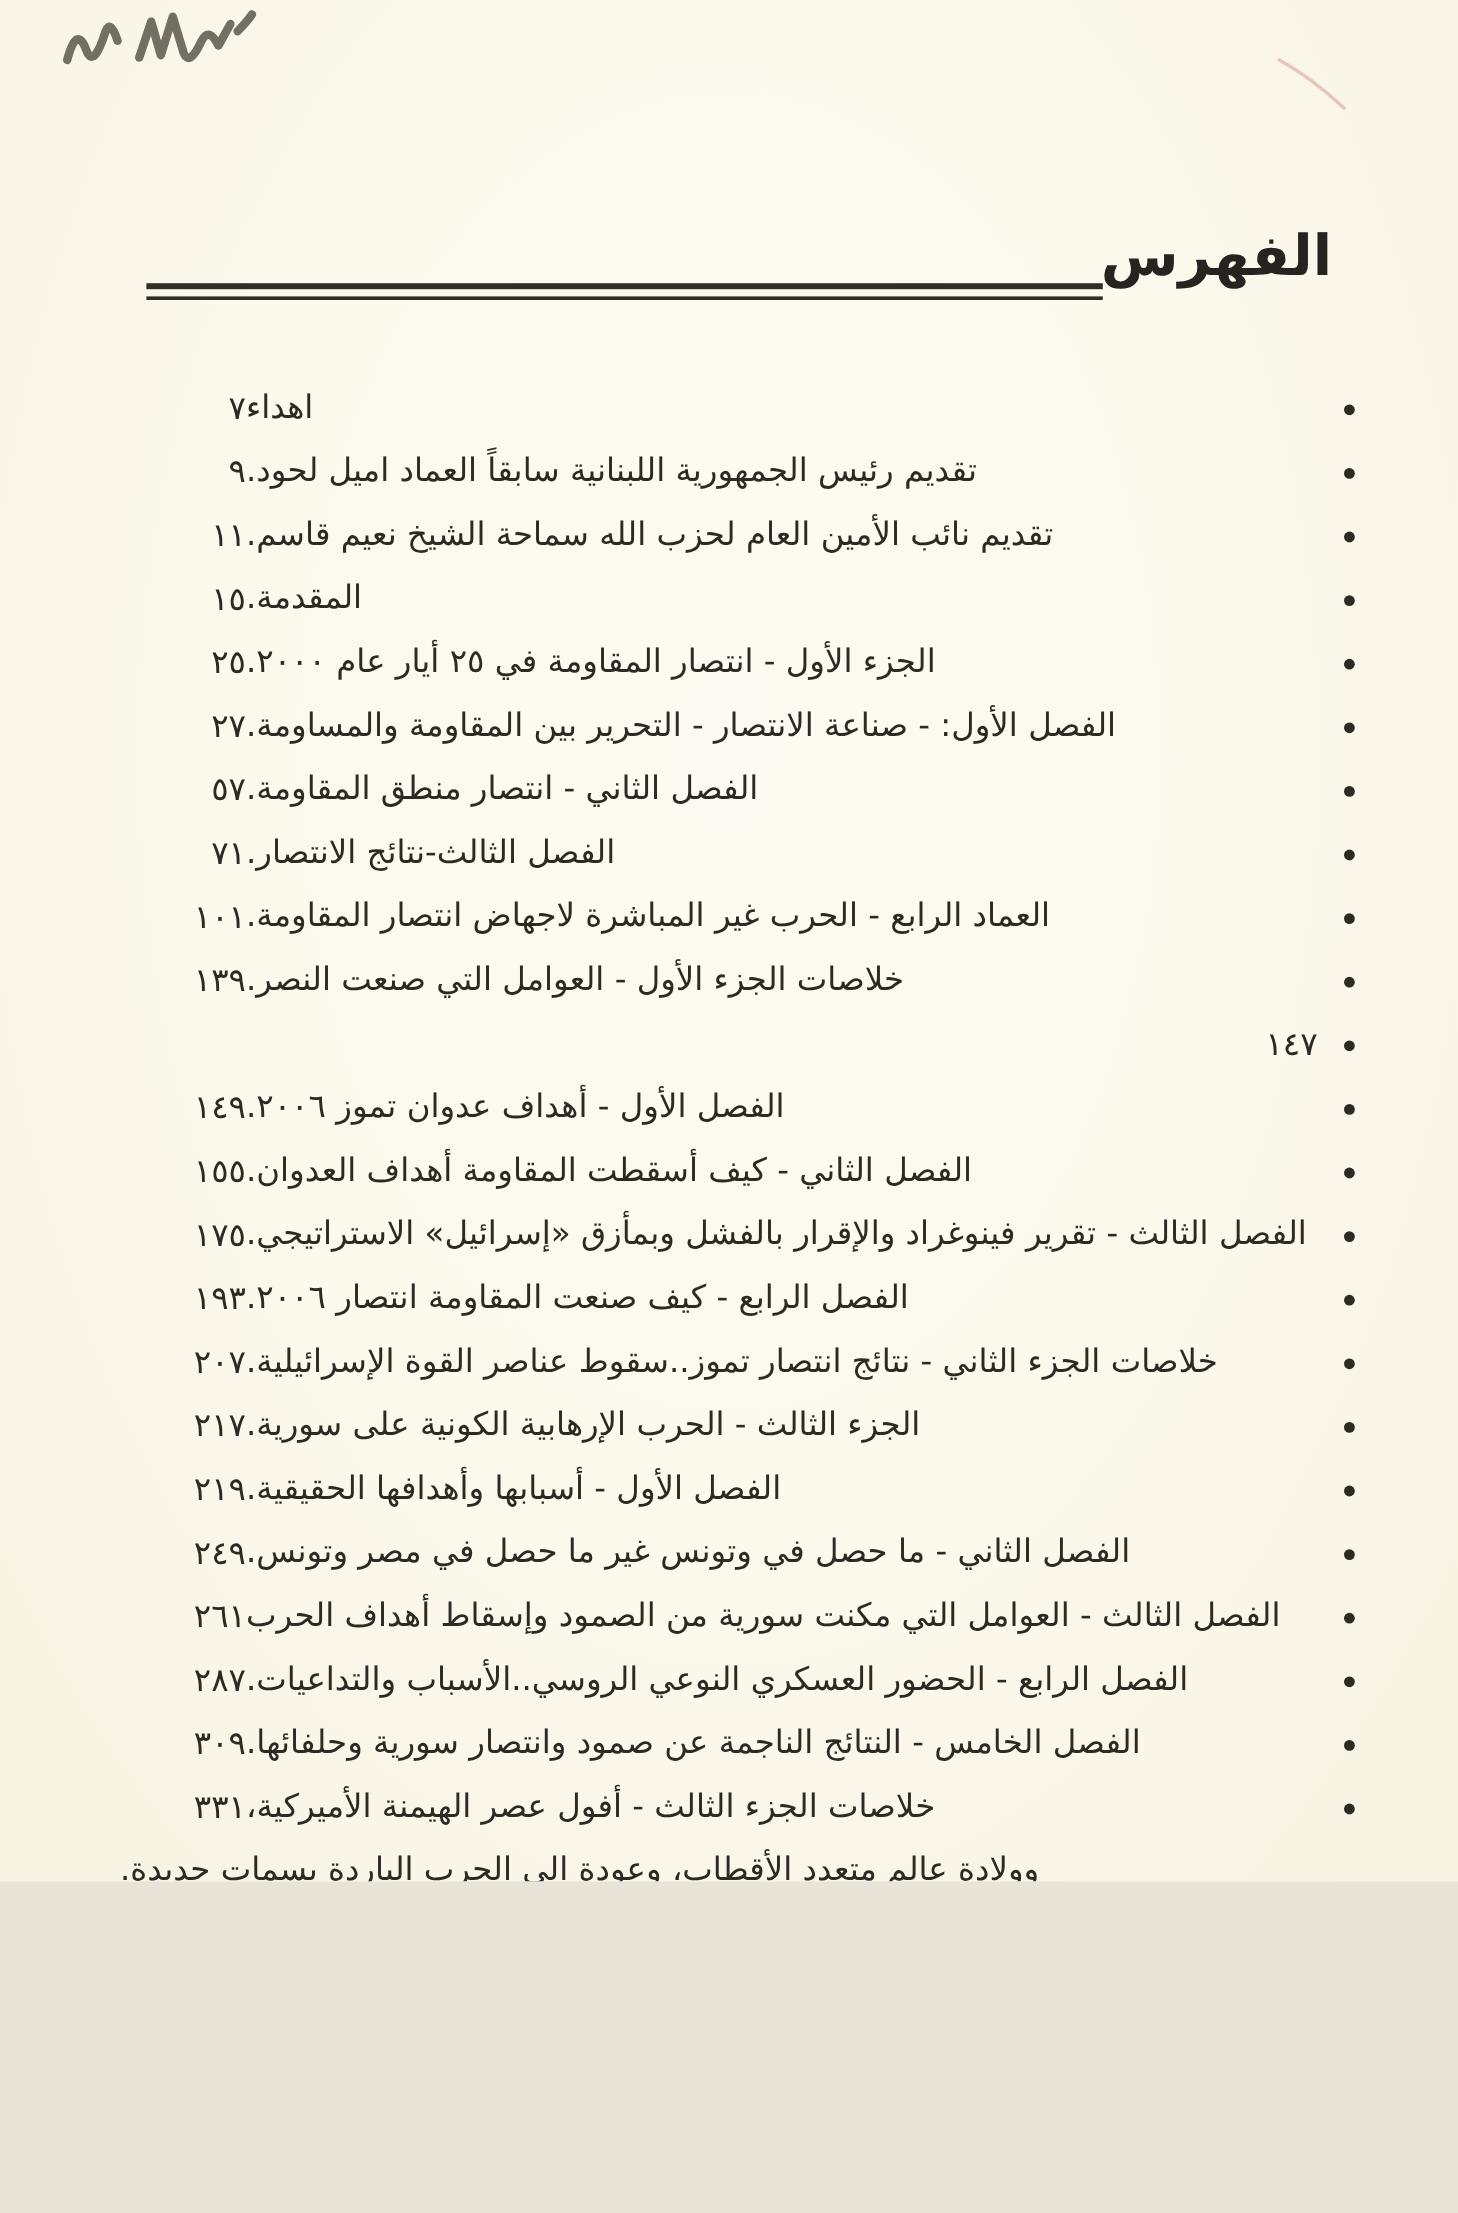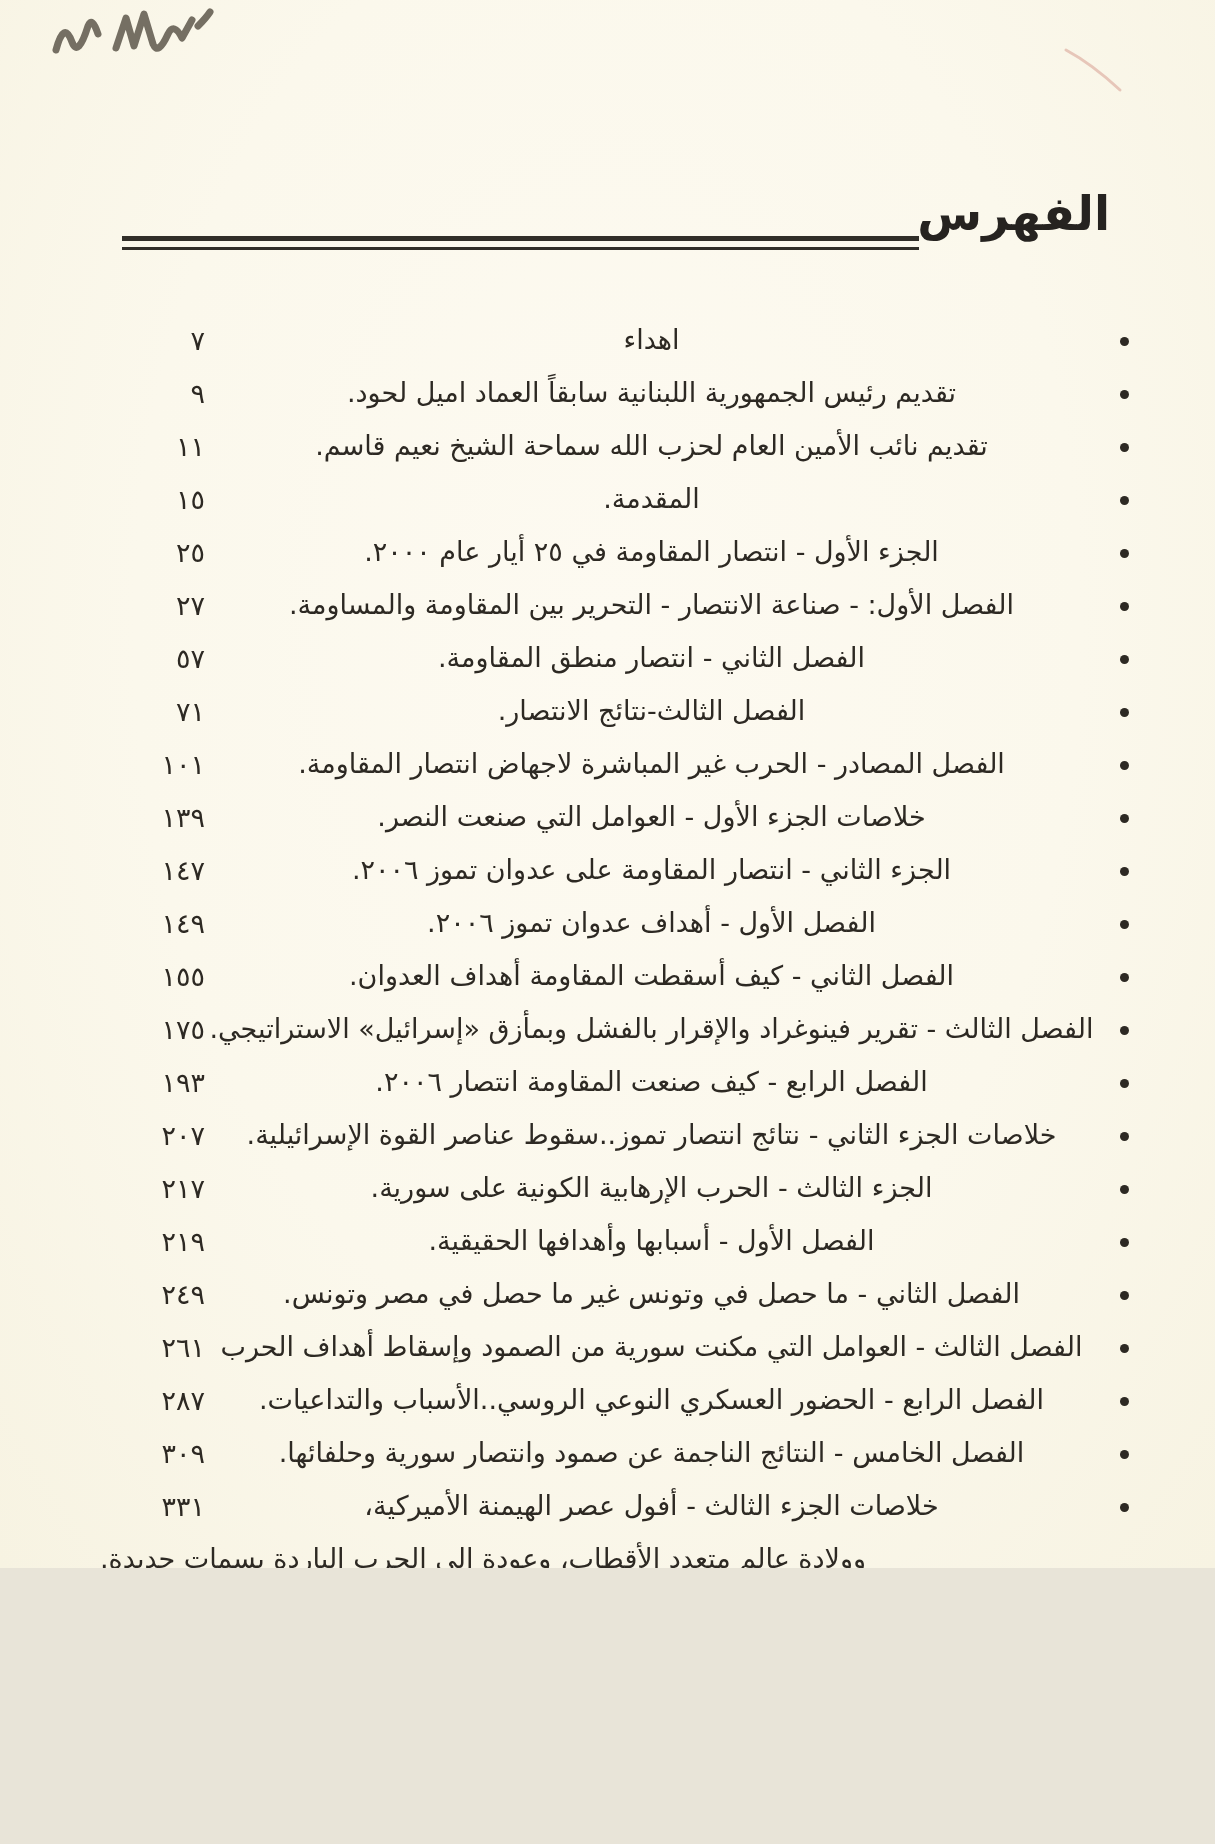--- a/index.html
+++ b/index.html
@@ -73,21 +73,21 @@
     height: 9px;
     margin-inline-start: 1px;
     border-radius: 50%;
     background: #2d2923;
   }
   .entry-text {
     flex: 1 1 auto;
     font-size: 27px;
     line-height: 53px;
     white-space: nowrap;
-    text-align: center;
+    text-align: left;
     overflow: visible;
   }
   .page-num {
     flex: 0 0 105px;
     font-size: 27px;
     text-align: right;   
     direction: ltr;
     padding-top: 2px;
   }
   .toc-cont {
@@ -167,31 +167,30 @@
         <span class="entry-text">الفصل الثاني - انتصار منطق المقاومة.</span>
         <span class="page-num">٥٧</span>
       </div>
       <div class="toc-row">
         <span class="bullet"></span>
         <span class="entry-text">الفصل الثالث-نتائج الانتصار.</span>
         <span class="page-num">٧١</span>
       </div>
       <div class="toc-row">
         <span class="bullet"></span>
-        <span class="entry-text">الفصل المصادر - الحرب غير المباشرة لاجهاض انتصار المقاومة.</span>
+        <span class="entry-text">العماد الرابع - الحرب غير المباشرة لاجهاض انتصار المقاومة.</span>
         <span class="page-num">١٠١</span>
       </div>
       <div class="toc-row">
         <span class="bullet"></span>
         <span class="entry-text">خلاصات الجزء الأول - العوامل التي صنعت النصر.</span>
         <span class="page-num">١٣٩</span>
       </div>
       <div class="toc-row">
         <span class="bullet"></span>
-        <span class="entry-text">الجزء الثاني - انتصار المقاومة على عدوان تموز ٢٠٠٦.</span>
         <span class="page-num">١٤٧</span>
       </div>
       <div class="toc-row">
         <span class="bullet"></span>
         <span class="entry-text">الفصل الأول - أهداف عدوان تموز ٢٠٠٦.</span>
         <span class="page-num">١٤٩</span>
       </div>
       <div class="toc-row">
         <span class="bullet"></span>
         <span class="entry-text">الفصل الثاني - كيف أسقطت المقاومة أهداف العدوان.</span>

